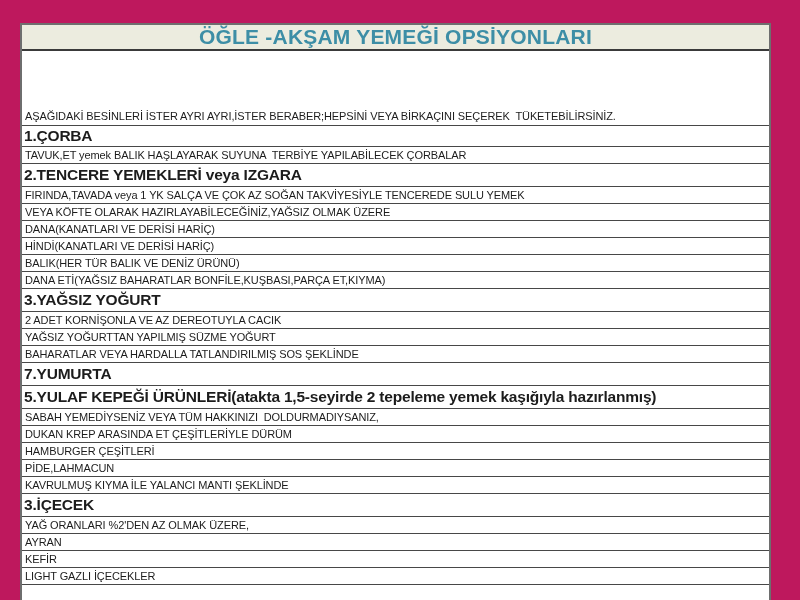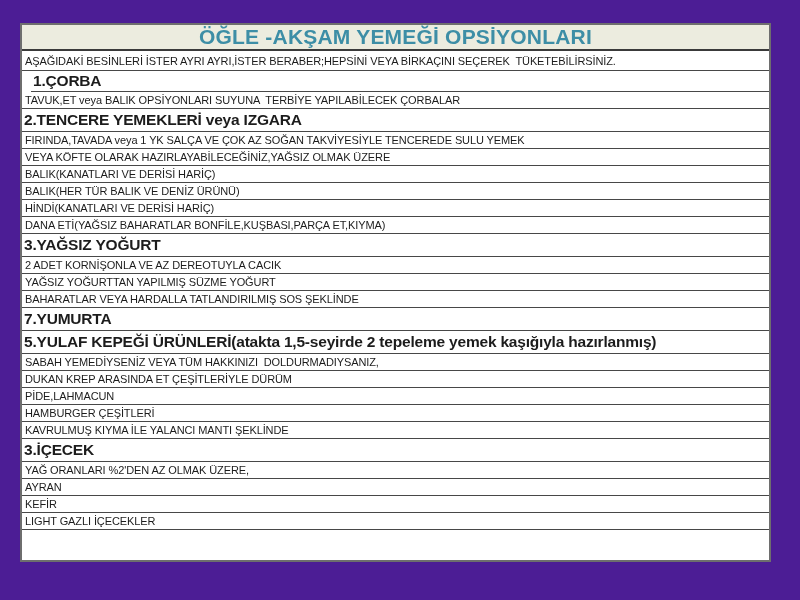--- a/index.html
+++ b/index.html
@@ -8,21 +8,21 @@
     width: 800px;
     height: 600px;
     overflow: hidden;
     background: #ffffff;
     font-family: "Liberation Sans", "DejaVu Sans", sans-serif;
   }
   .page {
     position: relative;
     width: 800px;
     height: 600px;
-    background: #4c1d95;
+    background: #be185d;
   }
   .menu-table {
     position: absolute;
     left: 20px;
     top: 23px;
     width: 751px;
     border: 2px solid #6e6e6e;
     box-sizing: border-box;
     background: #ffffff;
   }
@@ -38,36 +38,36 @@
   .r-title {
     height: 26px;
     justify-content: center;
     background: #ececdf;
     border-bottom: 2px solid #3a3a3a;
     font-size: 21px;
     font-weight: bold;
     letter-spacing: 0.2px;
   }
   .r-intro {
-    height: 20px;
+    height: 27px;
     align-items: flex-end;
     padding: 0 0 3px 3px;
     font-size: 11px;
     letter-spacing: -0.1px;
+    margin-top: 48px;
   }
   .r-header {
     height: 23px;
     padding-left: 2px;
     font-size: 15.5px;
     font-weight: bold;
     letter-spacing: -0.2px;
   }
   .r-header-first {
     height: 21px;
-    margin-left: 9px;
   }
   .r-item {
     height: 17px;
     padding-left: 3px;
     font-size: 11px;
     letter-spacing: -0.1px;
   }
   .r-empty {
     height: 30px;
     border-bottom: none;
@@ -75,38 +75,38 @@
 </style>
 </head>
 <body>
 
 <div class="page">
   <div class="menu-table">
     <div class="row r-title" style="color: rgb(61, 142, 166); background: rgb(236, 236, 223);">ÖĞLE -AKŞAM YEMEĞİ OPSİYONLARI</div>
     <div id="rows-container">
         <div class="row r-intro">AŞAĞIDAKİ BESİNLERİ İSTER AYRI AYRI,İSTER BERABER;HEPSİNİ VEYA BİRKAÇINI SEÇEREK  TÜKETEBİLİRSİNİZ.</div>
         <div class="row r-header r-header-first">1.ÇORBA</div>
-        <div class="row r-item">TAVUK,ET veya BALIK OPSİYONLARI SUYUNA  TERBİYE YAPILABİLECEK ÇORBALAR</div>
+        <div class="row r-item">TAVUK,ET yemek BALIK HAŞLAYARAK SUYUNA  TERBİYE YAPILABİLECEK ÇORBALAR</div>
         <div class="row r-header">2.TENCERE YEMEKLERİ veya IZGARA</div>
         <div class="row r-item">FIRINDA,TAVADA veya 1 YK SALÇA VE ÇOK AZ SOĞAN TAKVİYESİYLE TENCEREDE SULU YEMEK</div>
         <div class="row r-item">VEYA KÖFTE OLARAK HAZIRLAYABİLECEĞİNİZ,YAĞSIZ OLMAK ÜZERE</div>
-        <div class="row r-item">BALIK(KANATLARI VE DERİSİ HARİÇ)</div>
+        <div class="row r-item">DANA(KANATLARI VE DERİSİ HARİÇ)</div>
+        <div class="row r-item">HİNDİ(KANATLARI VE DERİSİ HARİÇ)</div>
         <div class="row r-item">BALIK(HER TÜR BALIK VE DENİZ ÜRÜNÜ)</div>
-        <div class="row r-item">HİNDİ(KANATLARI VE DERİSİ HARİÇ)</div>
         <div class="row r-item">DANA ETİ(YAĞSIZ BAHARATLAR BONFİLE,KUŞBASI,PARÇA ET,KIYMA)</div>
         <div class="row r-header">3.YAĞSIZ YOĞURT</div>
         <div class="row r-item">2 ADET KORNİŞONLA VE AZ DEREOTUYLA CACIK</div>
         <div class="row r-item">YAĞSIZ YOĞURTTAN YAPILMIŞ SÜZME YOĞURT</div>
         <div class="row r-item">BAHARATLAR VEYA HARDALLA TATLANDIRILMIŞ SOS ŞEKLİNDE</div>
         <div class="row r-header">7.YUMURTA</div>
         <div class="row r-header">5.YULAF KEPEĞİ ÜRÜNLERİ(atakta 1,5-seyirde 2 tepeleme yemek kaşığıyla hazırlanmış)</div>
         <div class="row r-item">SABAH YEMEDİYSENİZ VEYA TÜM HAKKINIZI  DOLDURMADIYSANIZ,</div>
         <div class="row r-item">DUKAN KREP ARASINDA ET ÇEŞİTLERİYLE DÜRÜM</div>
+        <div class="row r-item">HAMBURGER ÇEŞİTLERİ</div>
         <div class="row r-item">PİDE,LAHMACUN</div>
-        <div class="row r-item">HAMBURGER ÇEŞİTLERİ</div>
         <div class="row r-item">KAVRULMUŞ KIYMA İLE YALANCI MANTI ŞEKLİNDE</div>
         <div class="row r-header">3.İÇECEK</div>
         <div class="row r-item">YAĞ ORANLARI %2'DEN AZ OLMAK ÜZERE,</div>
         <div class="row r-item">AYRAN</div>
         <div class="row r-item">KEFİR</div>
         <div class="row r-item">LIGHT GAZLI İÇECEKLER</div>
         <div class="row r-empty"></div>
       </div>
   </div>
 </div>

